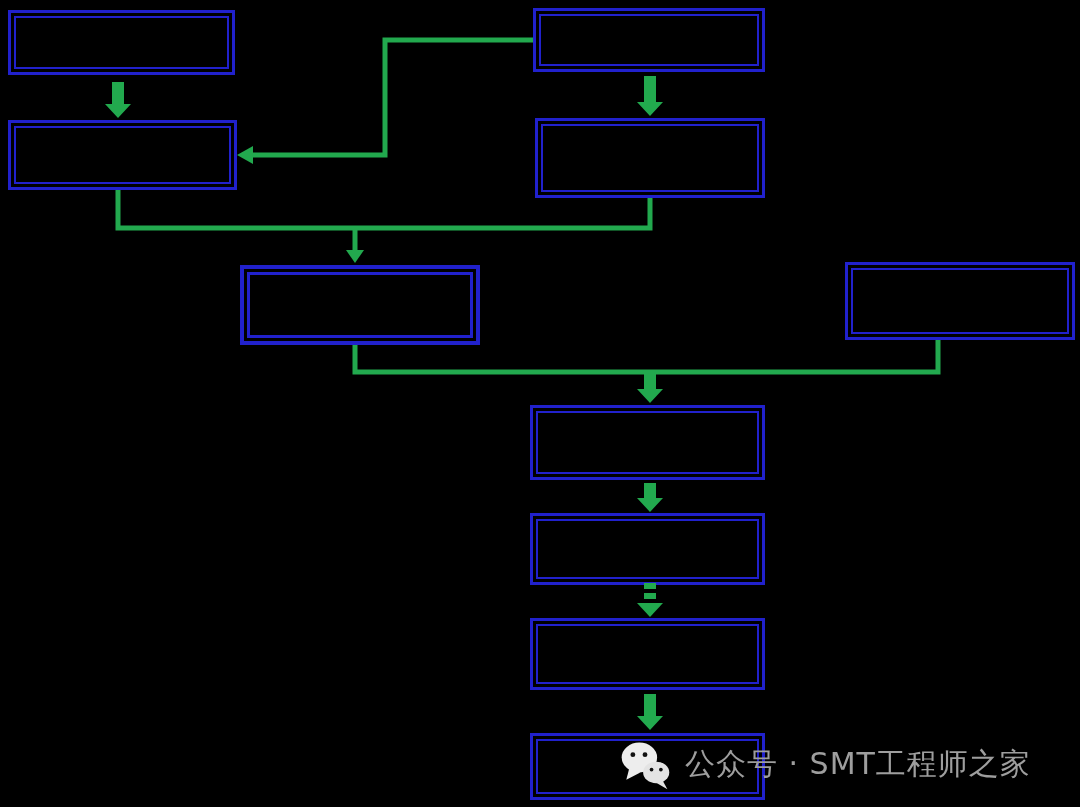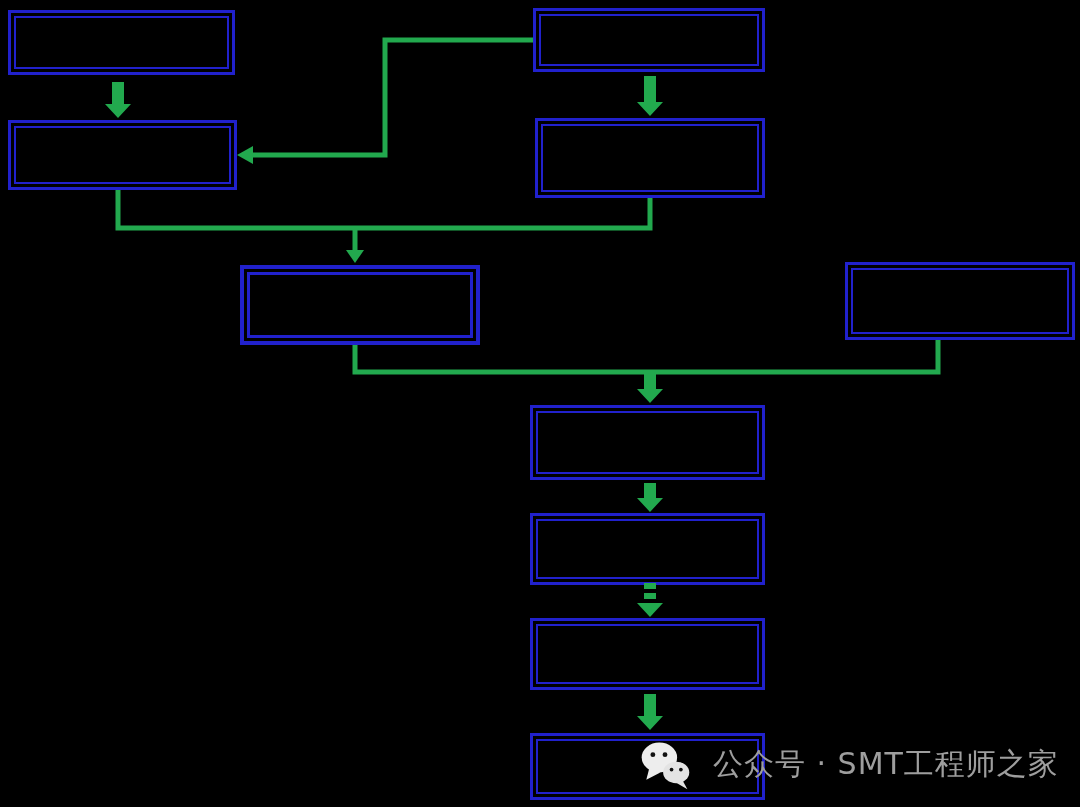--- a/index.html
+++ b/index.html
@@ -54,25 +54,25 @@
     fill: none;
     stroke: var(--arrow, #22a94e);
     stroke-width: 5;
   }
   .arrowfill {
     fill: var(--arrow, #22a94e);
     stroke: none;
   }
   .watermark {
     position: absolute;
-    left: 637px;
+    left: 617px;
     top: 736px;
     display: flex;
     align-items: center;
-    gap: 20px;
+    gap: 12px;
   }
   .watermark-text {
     color: var(--watermark, #9e9e9e);
     font-size: 30px;
     letter-spacing: 1px;
     white-space: nowrap;
   }
 </style>
 </head>
 <body>

